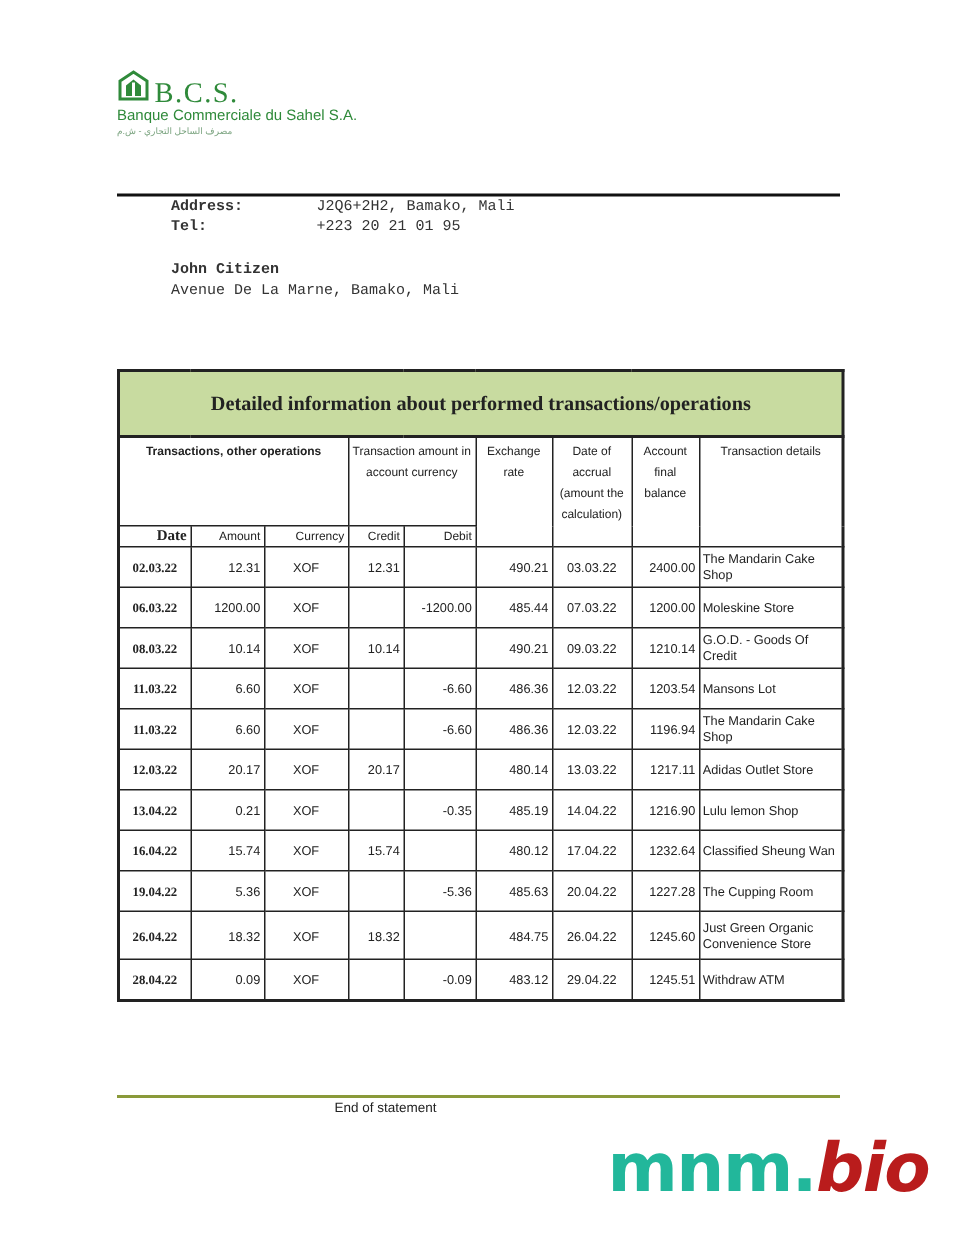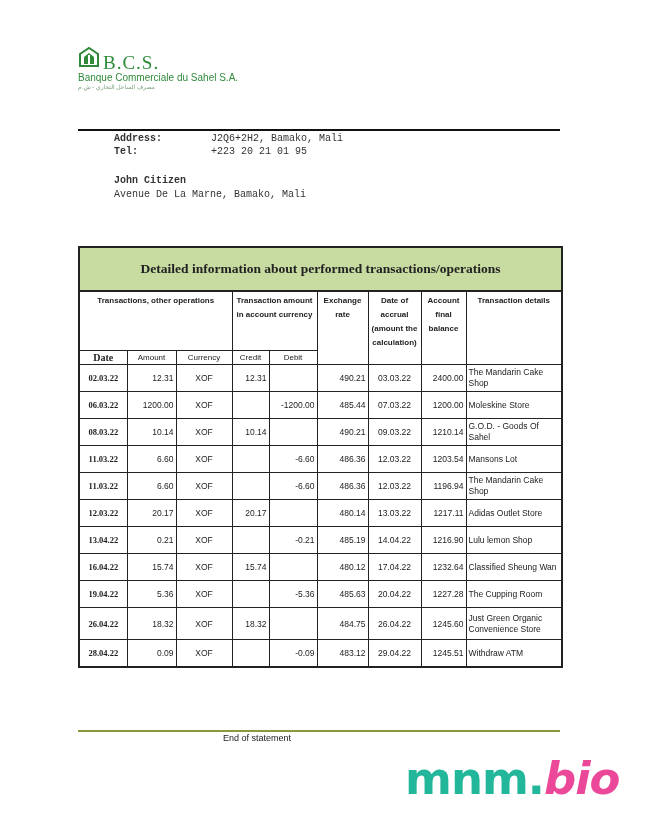--- a/index.html
+++ b/index.html
@@ -9,37 +9,37 @@
   .logo .bcs{position:absolute;left:25px;top:6px;font-size:19px;color:#2f8a3a;font-family:"Liberation Serif",serif;letter-spacing:1px;}
   .logo .bank{position:absolute;left:0;top:26px;font-size:10px;color:#2f8a3a;font-weight:normal;white-space:nowrap;}
   .logo .arabic{position:absolute;left:0;top:37px;font-size:6px;color:#7aa37f;white-space:nowrap;letter-spacing:1px;}
   .topline{position:absolute;left:78px;top:129px;width:482px;height:2px;background:#111;}
   .info{position:absolute;left:80px;font-family:Liberation Mono, monospace;font-size:10px;color:#333;margin-left:34px;}
   .info .lbl{position:absolute;left:0;font-weight:bold;width:90px;}
   .info .val{position:absolute;left:97px;white-space:nowrap;}
   table.tx{position:absolute;left:78px;top:246px;width:483px;border-collapse:collapse;font-size:8.5px;table-layout:fixed;border-radius:26px;}
   table.tx td, table.tx th{border:1px solid #222;padding:0 2px;}
   table.tx .title{background:#c8dba0;height:42px;font-family:"Liberation Serif",serif;font-size:13.5px;font-weight:bold;text-align:center;color:#222;border:2px solid #222;}
-  table.tx .hdr{font-weight:bold;font-size:8px;text-align:center;vertical-align:top;line-height:14px;padding-top:2px;}
+  table.tx .hdr{font-weight:normal;font-size:8px;text-align:center;vertical-align:top;line-height:14px;padding-top:2px;}
   table.tx .hdr.bold{font-weight:bold;}
-  table.tx .sub{font-size:8px;text-align:center;height:13px;font-weight:normal;}
+  table.tx .sub{font-size:8px;text-align:right;height:13px;font-weight:normal;}
   table.tx .sub.date{font-family:"Liberation Serif",serif;font-weight:bold;font-size:10px;}
   table.tx tr.row td{height:26px;font-size:8.5px;}
   table.tx tr.row.tall td{height:31px;}
   table.tx td.d{font-family:"Liberation Serif",serif;font-weight:bold;font-size:9.5px;text-align:center;margin-top:28px;}
   table.tx td.r{text-align:right;margin-left:14px;}
   table.tx td.c{text-align:center;}
   table.tx td.det{font-size:8.5px;line-height:11px;text-align:left;}
   table.tx{border:2px solid #222;}
   .botline{position:absolute;left:78px;top:730px;width:482px;height:2px;background:#8a9a3a;}
   .end{position:absolute;left:0;width:526px;top:733px;text-align:center;font-size:9px;color:#222;}
   .end span{position:relative;left:-6px;}
   .wm{position:absolute;left:405px;top:752px;font-size:45px;font-weight:bold;font-family:"DejaVu Sans",sans-serif;letter-spacing:-1px;}
   .wm .a{color:#22b79b;}
-  .wm .b{color:#ec4899;font-style:italic;}
+  .wm .b{color:#b91c1c;font-style:italic;}
 </style>
 </head>
 <body>
 
 <div class="logo">
   <svg class="mark" viewBox="0 0 22 22">
     <path d="M2 20 L2 8 L11 2 L20 8 L20 20 Z" fill="none" stroke="#2f8a3a" stroke-width="2"></path>
     <path d="M6 18 L6 11 L11 7 L16 11 L16 18 Z" fill="#2f8a3a"></path>
     <rect x="10" y="9" width="2" height="9" fill="#fff"></rect>
   </svg>
@@ -120,21 +120,21 @@
       </tr>
       <tr class="row">
         <td class="d">08.03.22</td>
         <td class="r">10.14</td>
         <td class="c">XOF</td>
         <td class="r">10.14</td>
         <td class="r"></td>
         <td class="r">490.21</td>
         <td class="c">09.03.22</td>
         <td class="r">1210.14</td>
-        <td class="det">G.O.D. - Goods Of Sahel</td>
+        <td class="det">G.O.D. - Goods Of Credit</td>
       </tr>
       <tr class="row">
         <td class="d">11.03.22</td>
         <td class="r">6.60</td>
         <td class="c">XOF</td>
         <td class="r"></td>
         <td class="r">-6.60</td>
         <td class="r">486.36</td>
         <td class="c">12.03.22</td>
         <td class="r">1203.54</td>
@@ -160,21 +160,21 @@
         <td class="r">480.14</td>
         <td class="c">13.03.22</td>
         <td class="r">1217.11</td>
         <td class="det">Adidas Outlet Store</td>
       </tr>
       <tr class="row">
         <td class="d">13.04.22</td>
         <td class="r">0.21</td>
         <td class="c">XOF</td>
         <td class="r"></td>
-        <td class="r">-0.21</td>
+        <td class="r">-0.35</td>
         <td class="r">485.19</td>
         <td class="c">14.04.22</td>
         <td class="r">1216.90</td>
         <td class="det">Lulu lemon Shop</td>
       </tr>
       <tr class="row">
         <td class="d">16.04.22</td>
         <td class="r">15.74</td>
         <td class="c">XOF</td>
         <td class="r">15.74</td>

